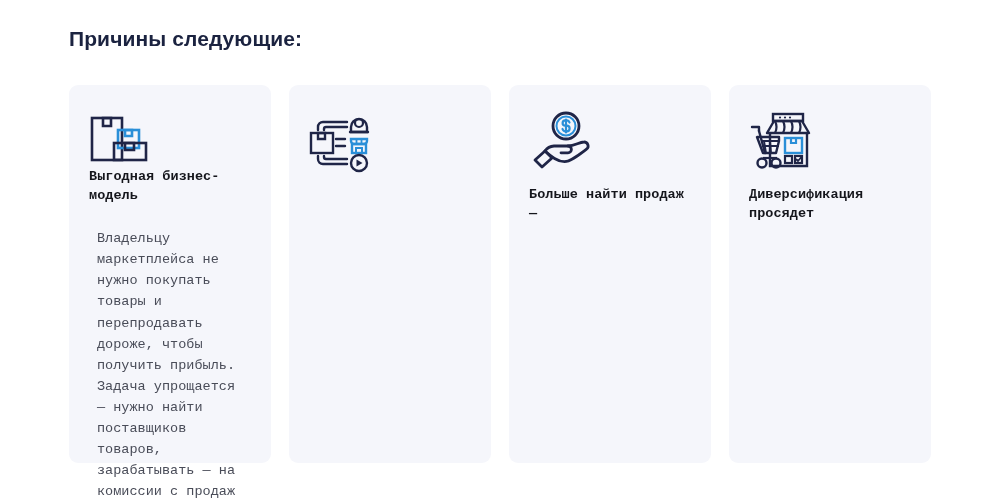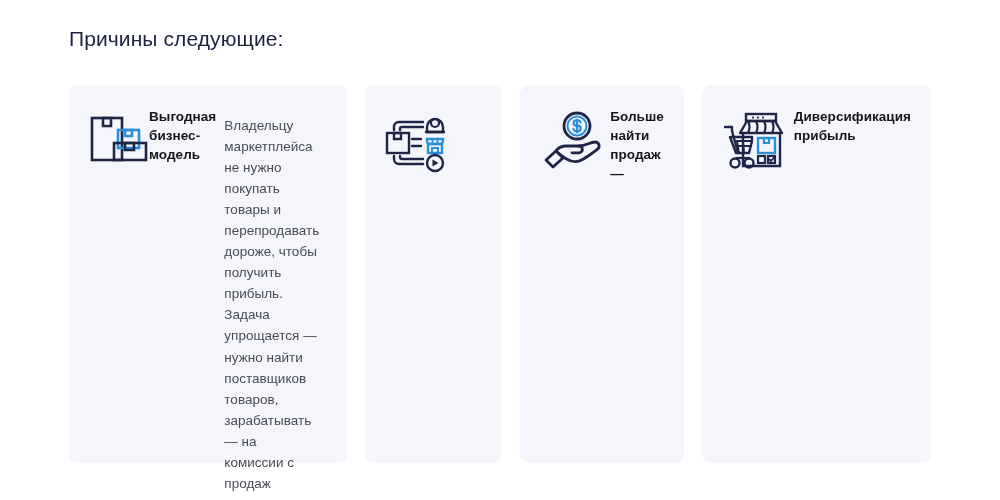--- a/index.html
+++ b/index.html
@@ -20,41 +20,43 @@
     position: absolute;
     left: 0; top: 0;
     width: 1000px;
     height: 500px;
   }
   .heading {
     position: absolute;
     left: 69px;
     top: 27px;
     font-size: 21px;
-    font-weight: normal;
+    font-weight: bold;
     color: #1b2340;
     letter-spacing: 0.1px;
     white-space: nowrap;
   }
   .cards {
     position: absolute;
     left: 69px;
     top: 85px;
     width: 862px;
     height: 378px;
     display: flex;
     gap: 18px;
   }
   .card {
     flex: 1 1 0;
     background: #f5f6fb;
     border-radius: 9px;
     padding: 22px 20px 20px 20px;
     box-sizing: border-box;
     display: flex;
+    flex-direction: column;
+    font-family: Liberation Mono, monospace;
   }
   .icon-wrap {
     height: 74px;
     display: flex;
     align-items: flex-start;
     padding-top: 4px;
   }
   .icon-wrap svg {
     display: block;
   }
@@ -175,17 +177,17 @@
           <path d="M10 20 l6 22" stroke="#1f2547" stroke-width="2.4" stroke-linecap="round"></path>
 
           <path d="M8 26 h22 v4 l-3 12 h-13 z" stroke="#1f2547" stroke-width="2.4" fill="none" stroke-linejoin="round"></path>
           <path d="M12 30 h18 M13 35 h17 M15 30 l2 12 M21 30 l1 12" stroke="#1f2547" stroke-width="1.9"></path>
 
           <circle cx="13" cy="52" r="4.5" stroke="#1f2547" stroke-width="2.4" fill="none"></circle>
           <circle cx="27" cy="52" r="4.5" stroke="#1f2547" stroke-width="2.4" fill="none"></circle>
           <path d="M14 47 h14" stroke="#1f2547" stroke-width="2.2"></path>
         </svg>
       </div>
-      <div class="card-title">Диверсификация прибыль</div>
+      <div class="card-title">Диверсификация просядет</div>
     </div>
 
   </div>
 </div>
 
 </body></html>

